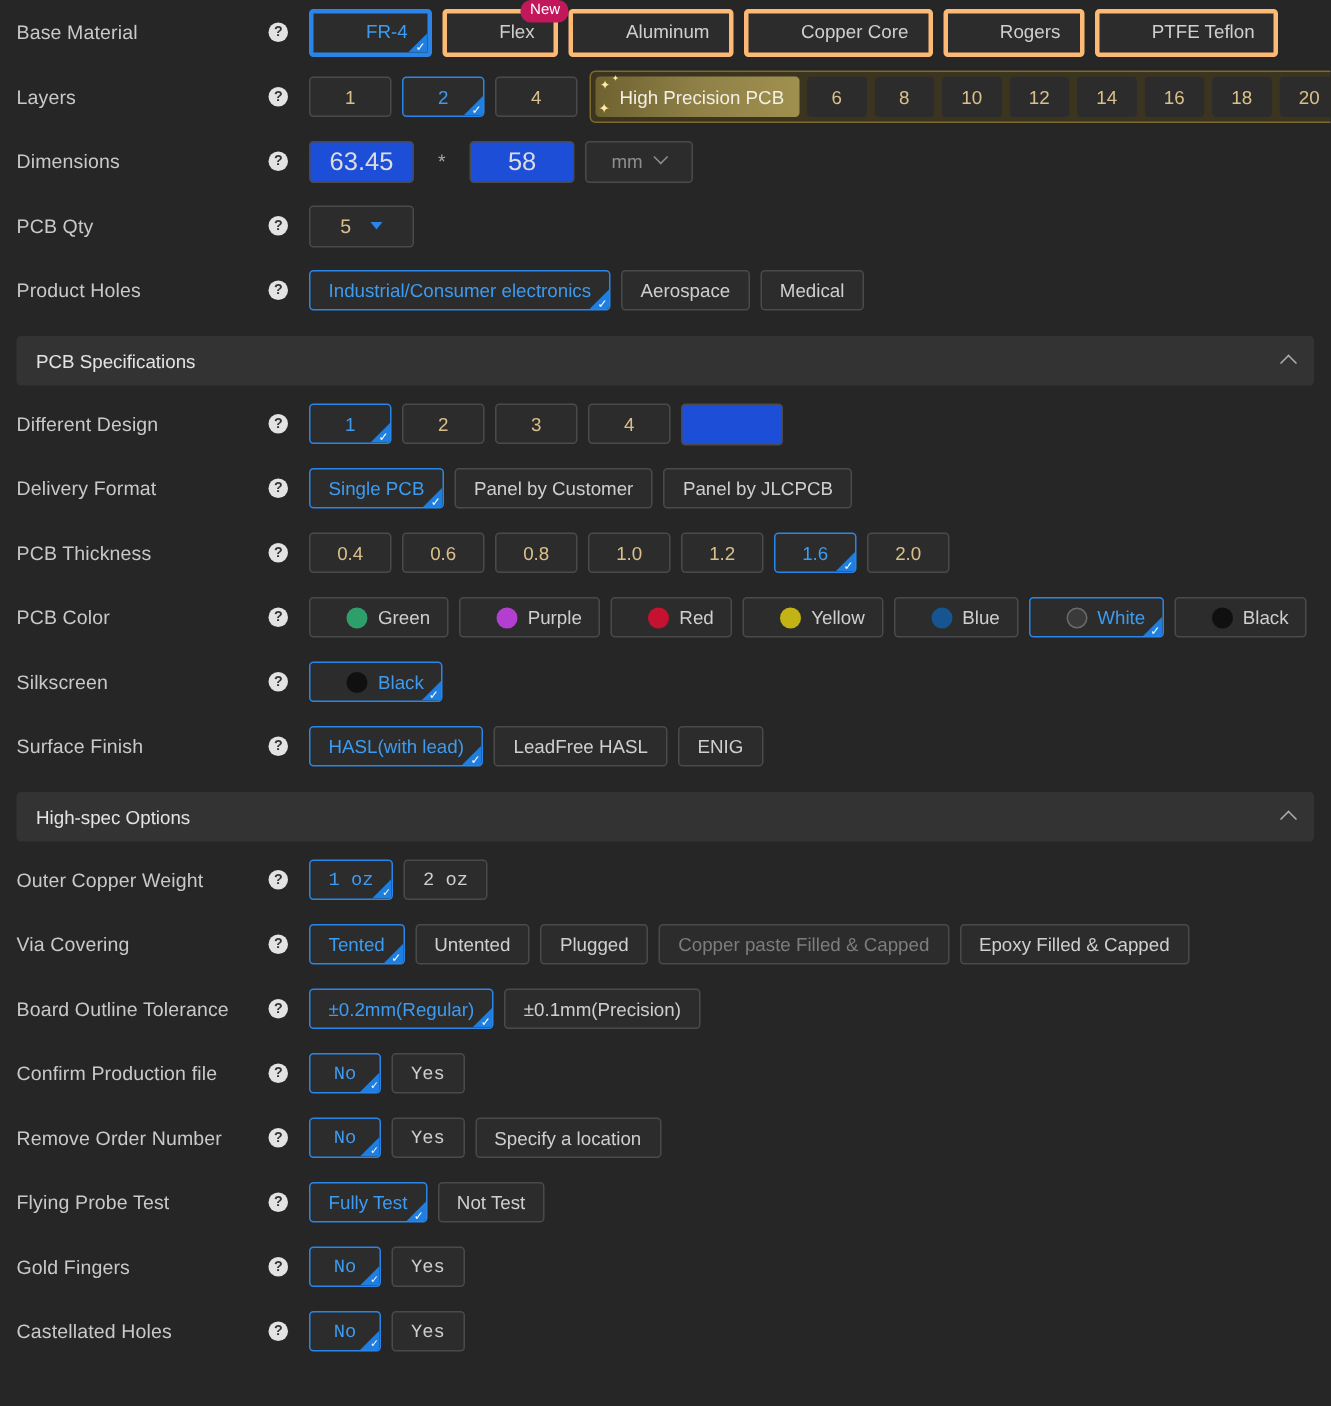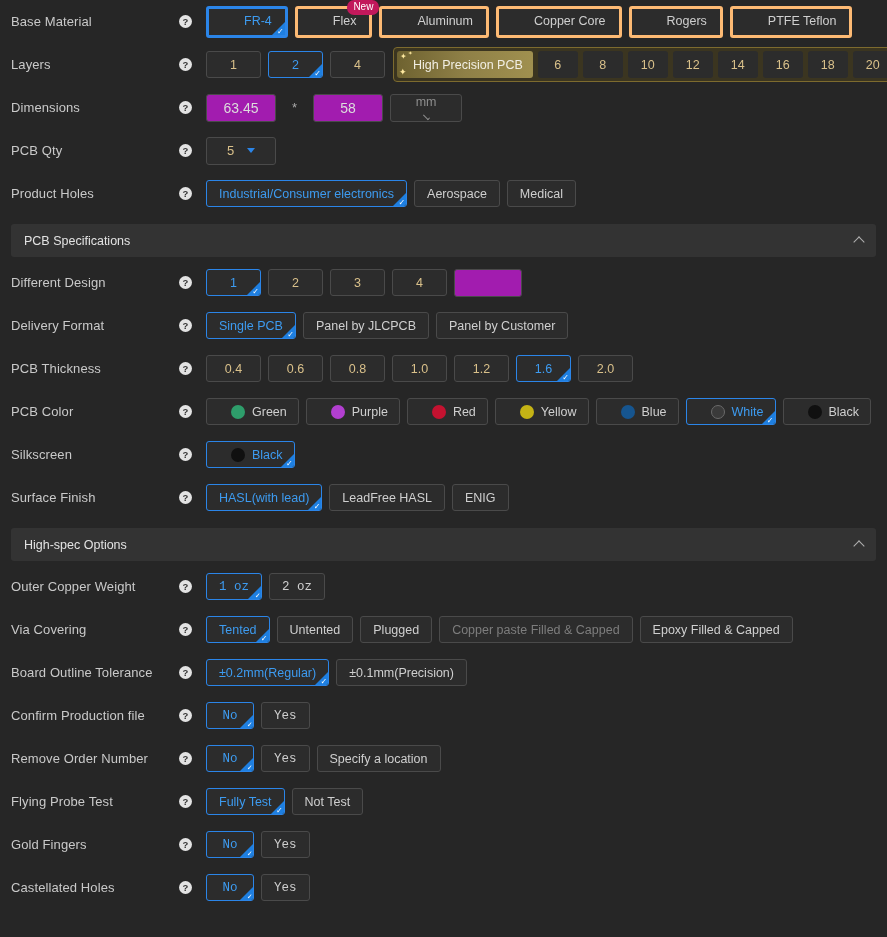--- a/index.html
+++ b/index.html
@@ -182,44 +182,43 @@
     content: "\2713"; position: absolute; right: 1px; bottom: -2px;
     font-size: 8px; color: #fff; z-index: 2; line-height: 10px;
   }
   .sw { width: 14px; height: 14px; border-radius: 50%; flex: 0 0 14px; }
   .sw-white { background: #3a3a3a; border: 1px solid #6a6a6a; }
 
   
   .tinput {
     border: 1px solid #4a4a4a;
     border-radius: 3px;
-    background: #a21caf;
+    background: #1d4ed8;
     color: #dcdcdc;
     height: 28px;
     width: 70px;
     text-align: center;
-    font-size: 14px;
+    font-size: 17px;
     font-family: "Liberation Sans", sans-serif;
     outline: none;
   }
   .star { margin: 0 9px; color: #a9a9a9; font-size: 13px; }
   .unit {
     border: 1px solid #4a4a4a;
     border-radius: 3px;
     background: #2c2c2c;
     height: 28px;
     width: 72px;
     display: inline-flex;
     align-items: center;
     justify-content: center;
     gap: 9px;
     color: #8d8d8d;
     font-size: 12.5px;
     cursor: pointer;
-    flex-direction: column;
   }
   .qty {
     border: 1px solid #4a4a4a;
     border-radius: 3px;
     background: #2c2c2c;
     height: 28px;
     width: 70px;
     display: inline-flex;
     align-items: center;
     justify-content: center;
@@ -419,22 +418,22 @@
       <div class="opt tan w-num2">4</div>
       <input class="tinput" style="width: 68px;" value="">
     </div>
   </div>
 
   <div class="row">
     <div class="row-label">Delivery Format</div>
     <div class="help">?</div>
     <div class="opts">
       <div class="opt sel">Single PCB</div>
+      <div class="opt">Panel by Customer</div>
       <div class="opt">Panel by JLCPCB</div>
-      <div class="opt">Panel by Customer</div>
     </div>
   </div>
 
   <div class="row">
     <div class="row-label">PCB Thickness</div>
     <div class="help">?</div>
     <div class="opts">
       <div class="opt tan w-num2">0.4</div>
       <div class="opt tan w-num2">0.6</div>
       <div class="opt tan w-num2">0.8</div>

